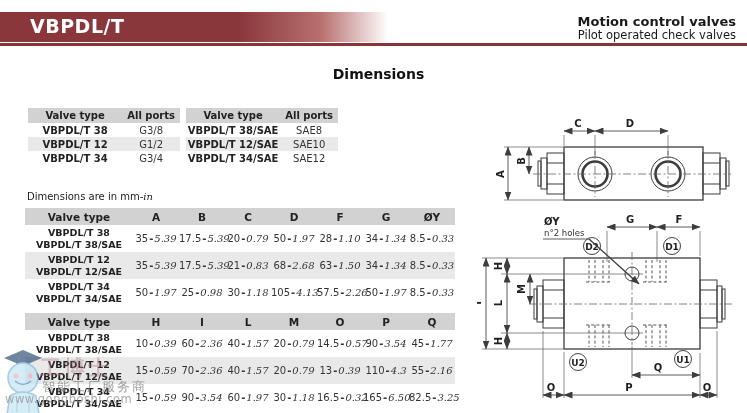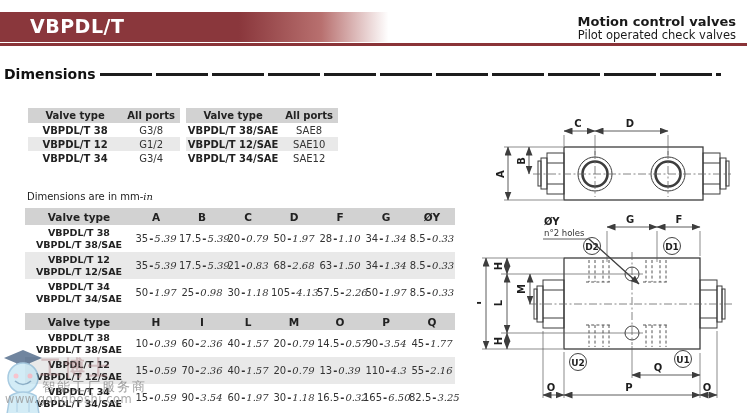--- a/index.html
+++ b/index.html
@@ -10,21 +10,21 @@
   }
   
   .band { position:absolute; left:0; top:0; width:747px; height:30px;
     background:linear-gradient(90deg,#8a373c 0%,#8a373c 32%,#b8706f 43%,#ffffff 52%,#ffffff 100%); }
   .band-title { position:absolute; left:30px; top:3px; font-size:19px; font-weight:bold; color:#fff; letter-spacing:.5px; }
   .red-rule { position:absolute; left:0; top:31px; width:747px; height:3px; background:#8a3438; }
   .hdr-right { position:absolute; right:11px; top:2px; text-align:right; line-height:1.16; }
   .hdr-right .t1 { font-size:13px; font-weight:bold; color:#1a1a1a;text-align:right; }
   .hdr-right .t2 { font-size:11.5px; color:#1a1a1a; }
   
-  .section { position:absolute; left:4px; top:54px; width:717px; display:flex; align-items:center; }
+  .section { position:absolute; left:20px; top:54px; width:717px; display:flex; align-items:center;flex-direction:column; }
   .section .stitle { font-size:14px; font-weight:bold; color:#111; white-space:nowrap; }
   .section .sline { flex:1; height:3px; margin-left:4px;
     background:repeating-linear-gradient(90deg,#1c1c1c 0 52px,transparent 52px 56px); }
   
   .port-tables { position:absolute; left:28px; top:96px; display:flex; gap:6px; }
   table { border-collapse:collapse; }
   .port-table { width:152px; font-size:10px; }
   .port-table th { background:#d2d2d2; height:15px; font-size:10px; color:#222; text-align:center; }
   .port-table td { height:14px; text-align:center; color:#333; }
   .port-table td:first-child { font-weight:bold; color:#222; }

